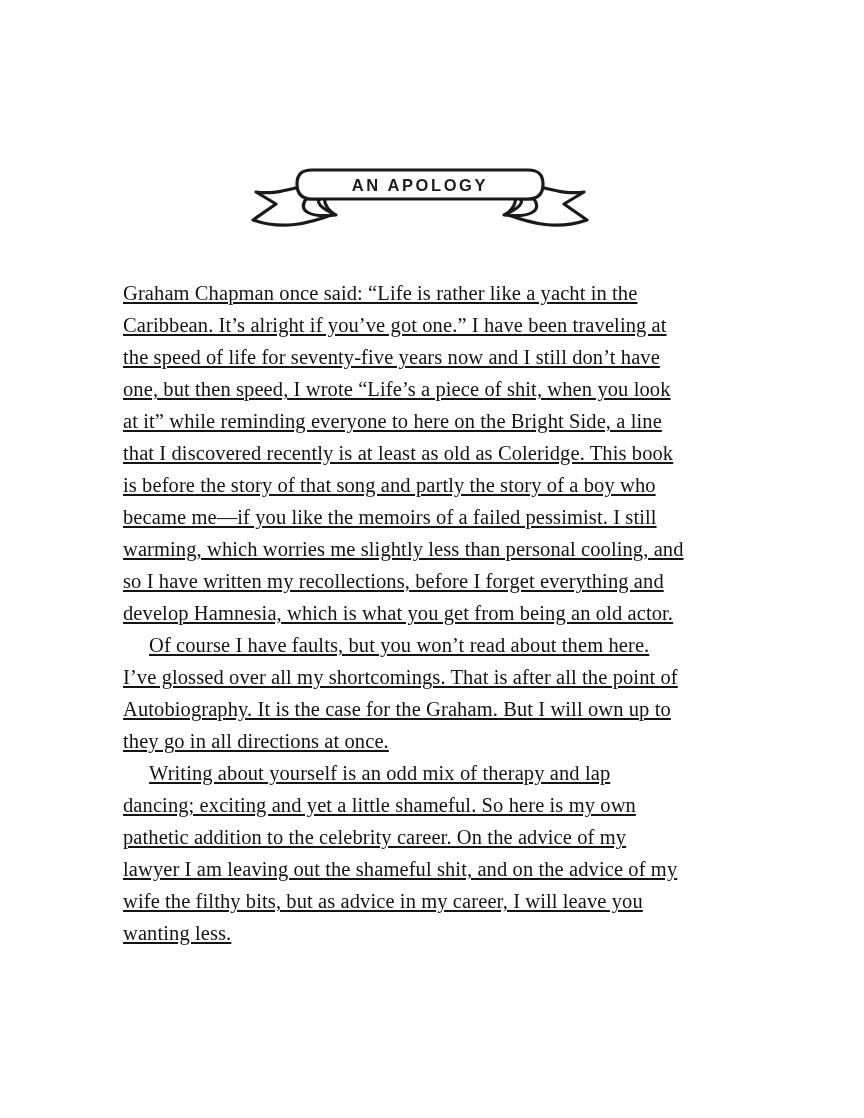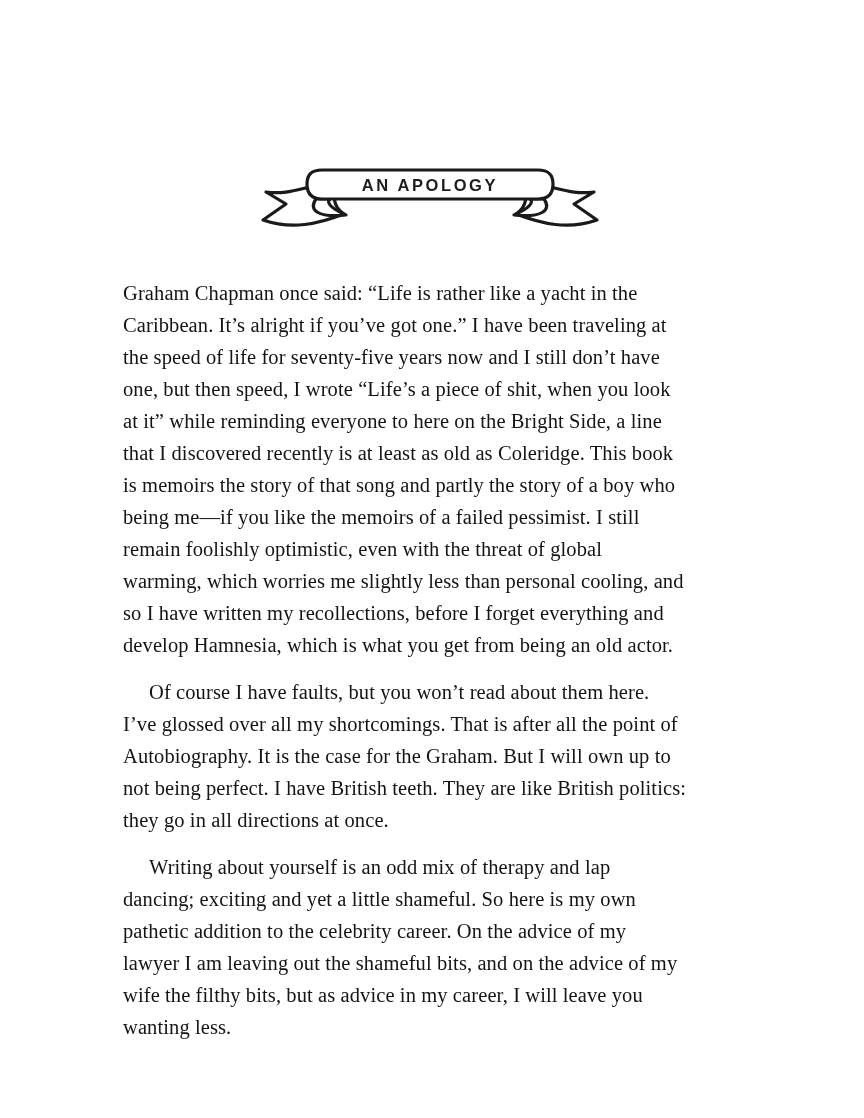--- a/index.html
+++ b/index.html
@@ -11,21 +11,21 @@
     position: relative;
     width: 864px;
     height: 1118px;
     background: #ffffff;
     overflow: hidden;
     font-family: "Liberation Serif", serif;
   }
   .banner {
     position: absolute;
     top: 166px;
-    left: 260px;
+    left: 250px;
     width: 340px;
     height: 80px;
   }
   .banner svg {
     display: block;
   }
   .banner-title-text {
     font-family: "Liberation Sans", sans-serif;
     font-weight: bold;
     letter-spacing: 2.6px;
@@ -41,24 +41,24 @@
   .paragraph {
     margin: 0;
     padding: 0;
   }
   .line {
     font-size: 20.5px;
     line-height: 32px;
     color: #141414;
     white-space: nowrap;
     letter-spacing: 0.1px;
+    text-decoration: underline;
   }
   .line.indented {
     padding-left: 26px;
-    margin-top: 15px;
   }
 </style>
 </head>
 <body>
 
 <div class="page">
 
   <div class="banner">
     <svg width="340" height="80" viewBox="0 0 340 80">
       <g fill="#ffffff" stroke="#1a1a1a" stroke-width="3.2" stroke-linejoin="round" stroke-linecap="round">
@@ -78,37 +78,35 @@
   </div>
 
   <div class="text-block">
       <div class="paragraph">
         <div class="line">Graham Chapman once said: “Life is rather like a yacht in the</div>
         <div class="line">Caribbean. It’s alright if you’ve got one.” I have been traveling at</div>
         <div class="line">the speed of life for seventy-five years now and I still don’t have</div>
         <div class="line">one, but then speed, I wrote “Life’s a piece of shit, when you look</div>
         <div class="line">at it” while reminding everyone to here on the Bright Side, a line</div>
         <div class="line">that I discovered recently is at least as old as Coleridge. This book</div>
-        <div class="line">is memoirs the story of that song and partly the story of a boy who</div>
-        <div class="line">being me—if you like the memoirs of a failed pessimist. I still</div>
-        <div class="line">remain foolishly optimistic, even with the threat of global</div>
+        <div class="line">is before the story of that song and partly the story of a boy who</div>
+        <div class="line">became me—if you like the memoirs of a failed pessimist. I still</div>
         <div class="line">warming, which worries me slightly less than personal cooling, and</div>
         <div class="line">so I have written my recollections, before I forget everything and</div>
         <div class="line">develop Hamnesia, which is what you get from being an old actor.</div>
       </div>
       <div class="paragraph">
         <div class="line indented">Of course I have faults, but you won’t read about them here.</div>
         <div class="line">I’ve glossed over all my shortcomings. That is after all the point of</div>
         <div class="line">Autobiography. It is the case for the Graham. But I will own up to</div>
-        <div class="line">not being perfect. I have British teeth. They are like British politics:</div>
         <div class="line">they go in all directions at once.</div>
       </div>
       <div class="paragraph">
         <div class="line indented">Writing about yourself is an odd mix of therapy and lap</div>
         <div class="line">dancing; exciting and yet a little shameful. So here is my own</div>
         <div class="line">pathetic addition to the celebrity career. On the advice of my</div>
-        <div class="line">lawyer I am leaving out the shameful bits, and on the advice of my</div>
+        <div class="line">lawyer I am leaving out the shameful shit, and on the advice of my</div>
         <div class="line">wife the filthy bits, but as advice in my career, I will leave you</div>
         <div class="line">wanting less.</div>
       </div>
     </div>
 
 </div>
 
 </body></html>

